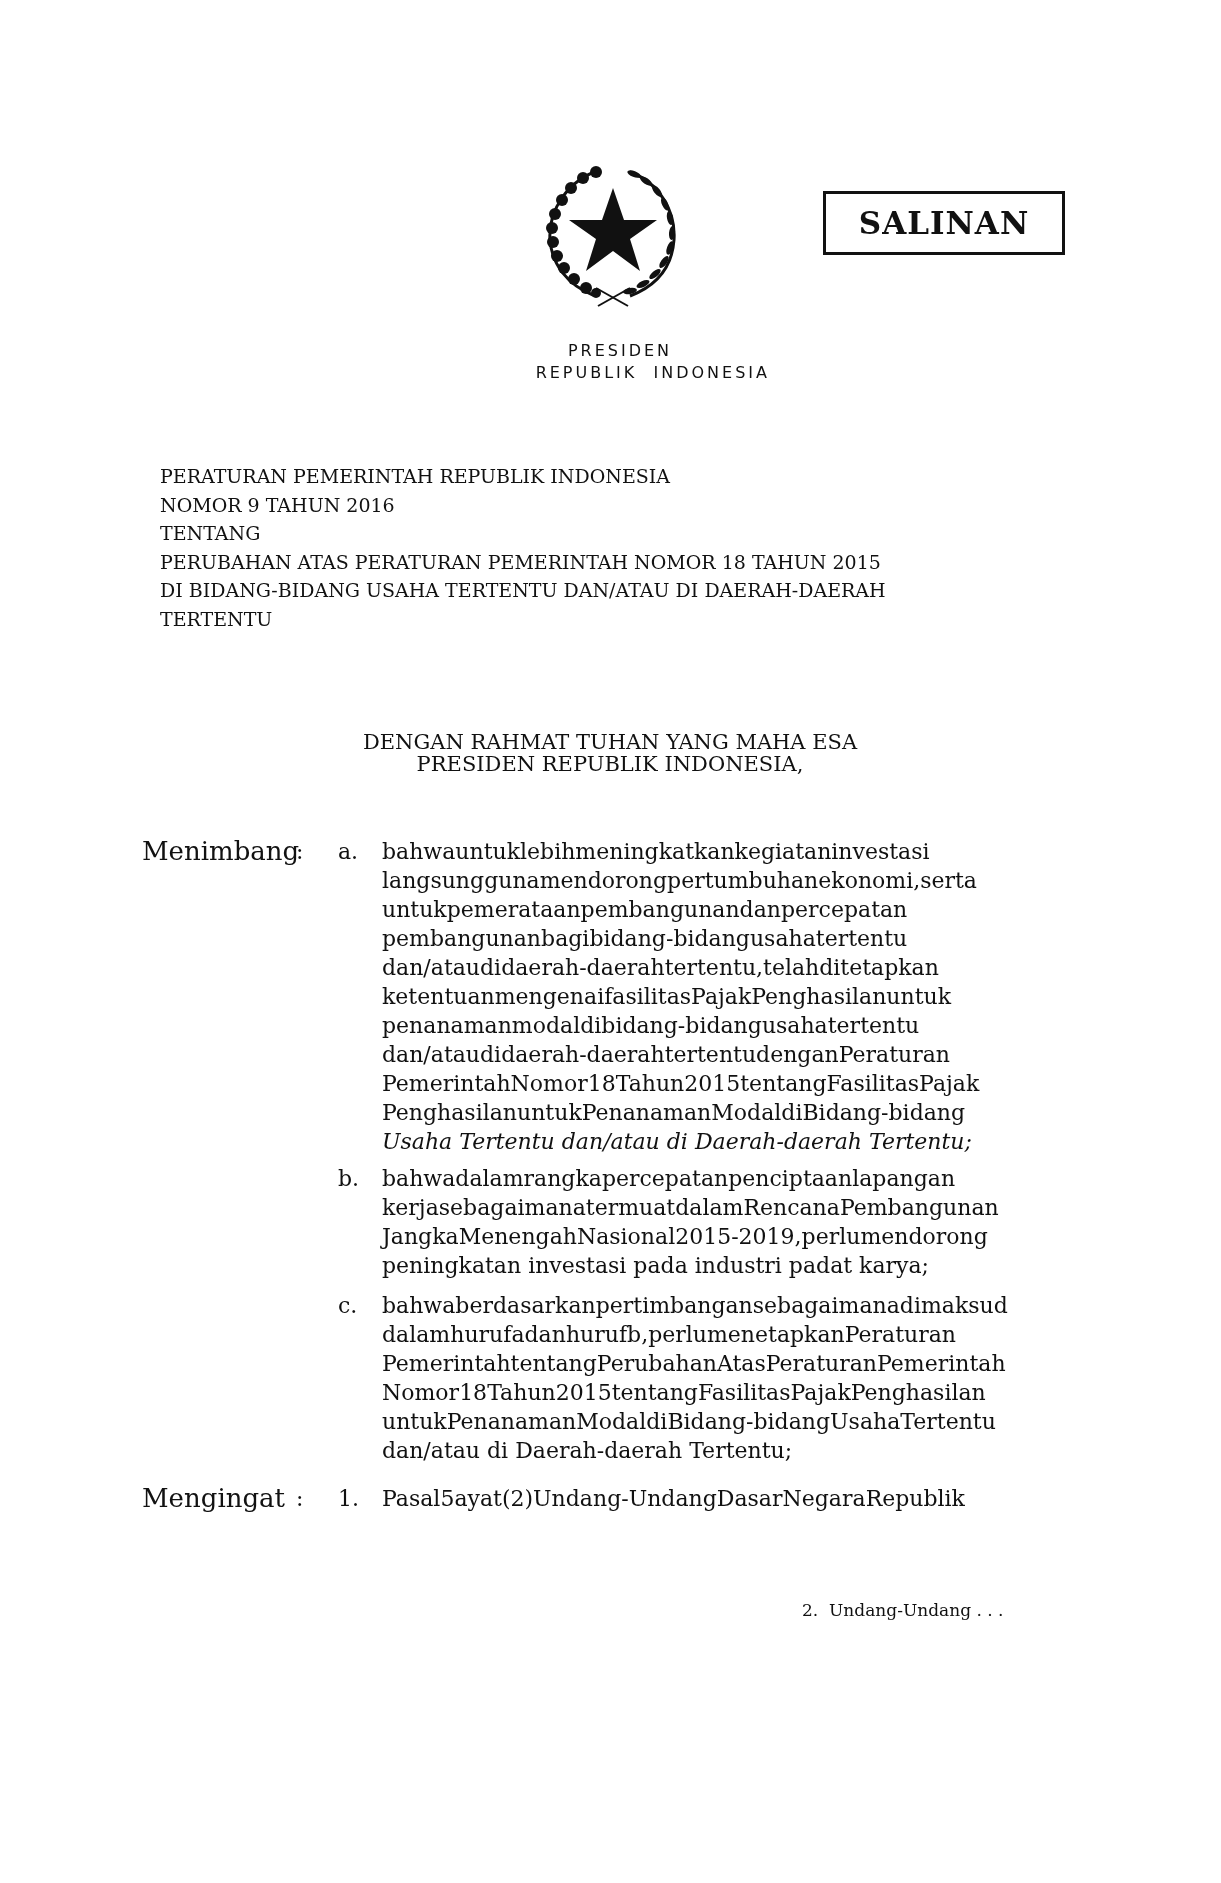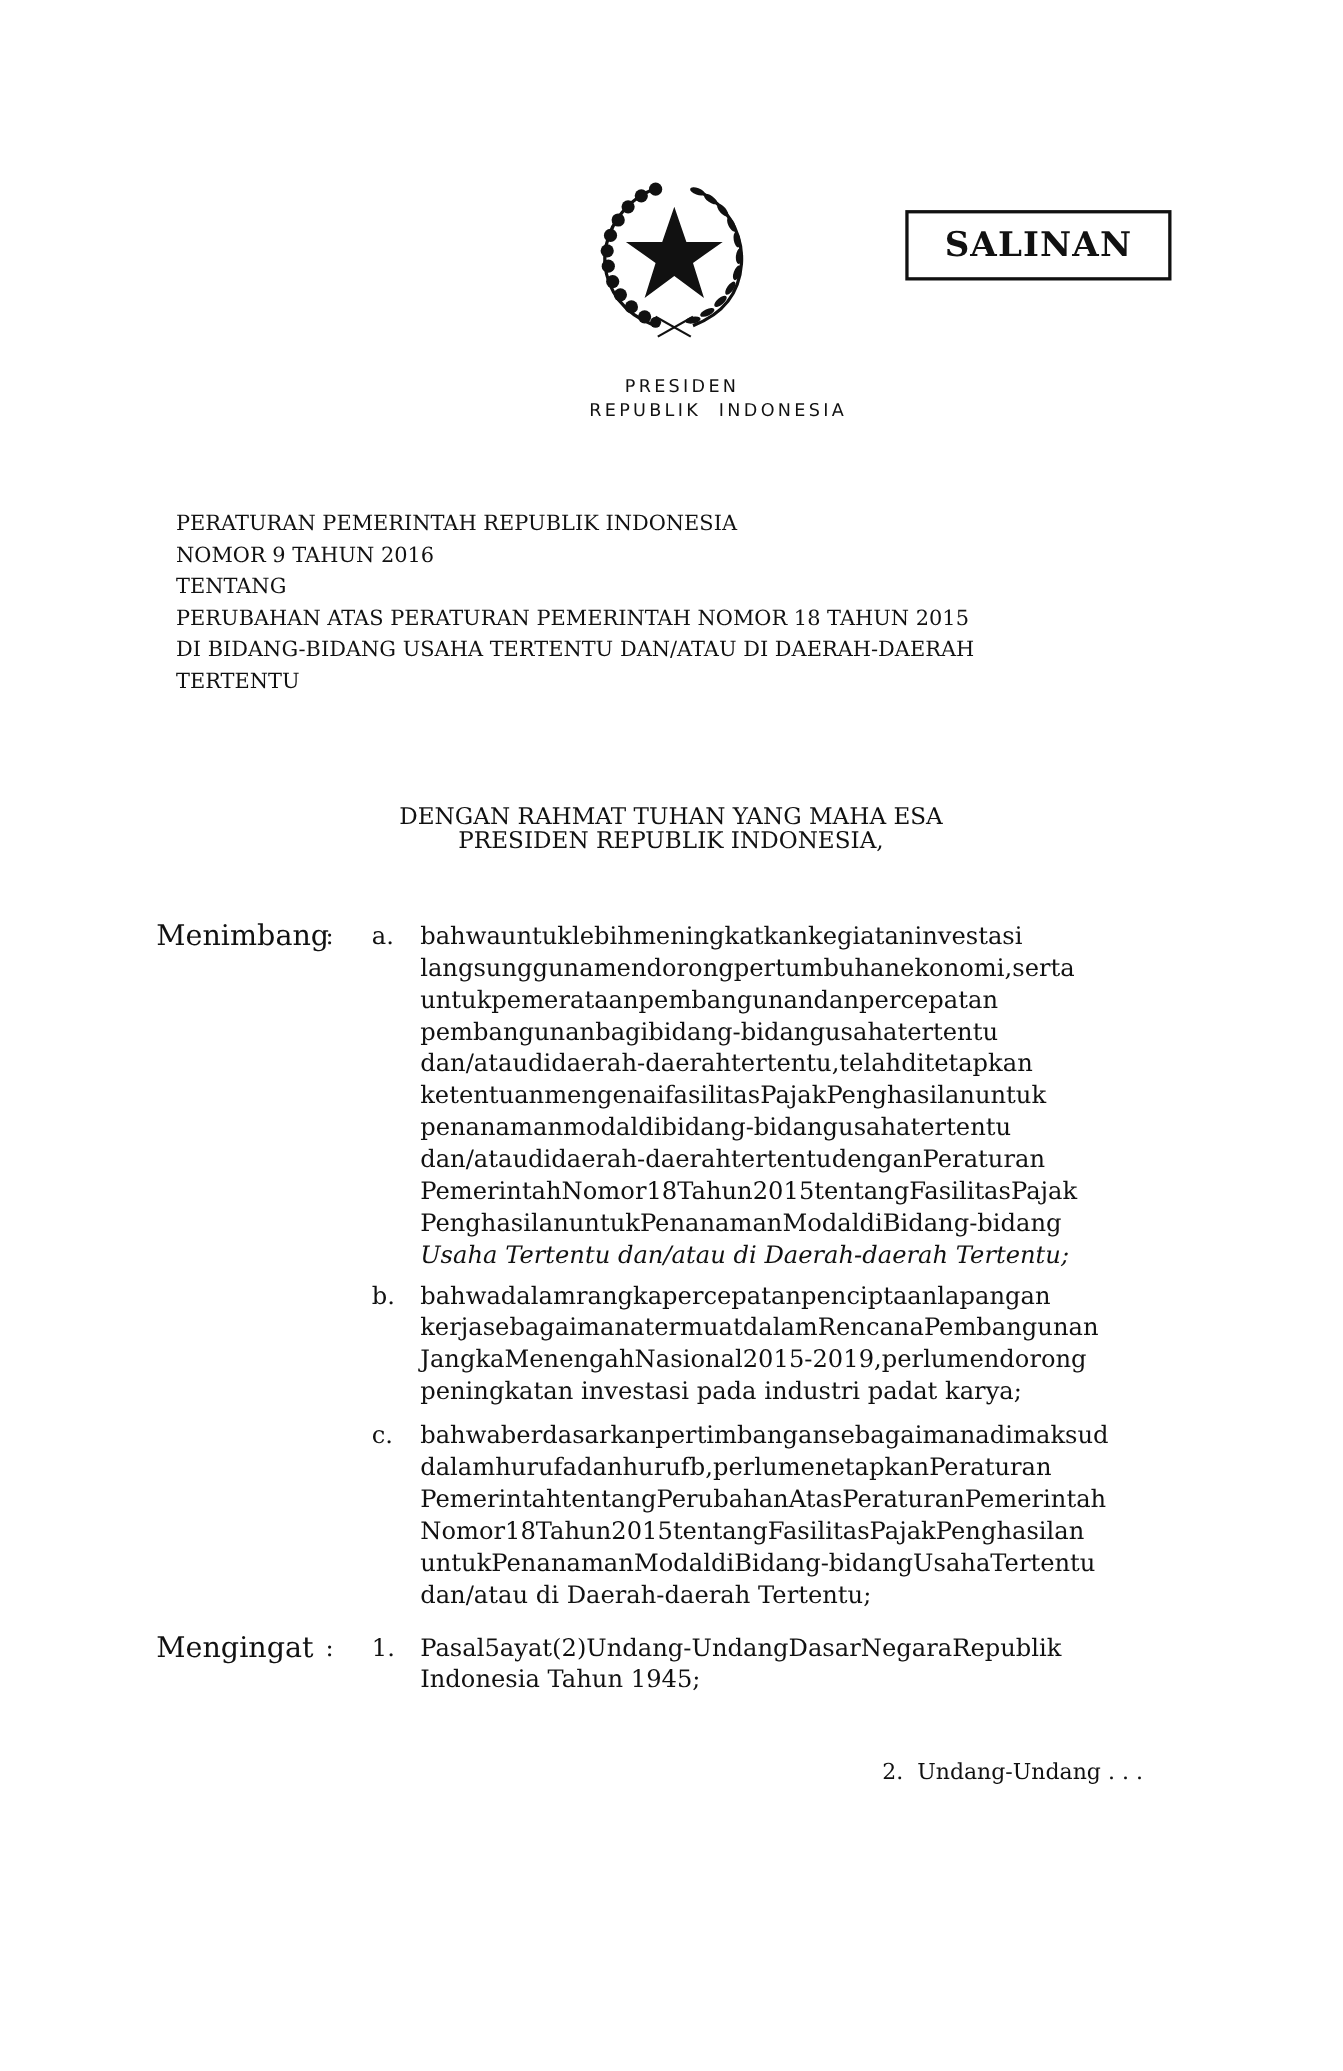--- a/index.html
+++ b/index.html
@@ -9,21 +9,21 @@
   .salinan { left: 823px; top: 191px; width: 236px; height: 58px; border: 3px solid #111; display: flex; align-items: center; justify-content: center; font-family: "DejaVu Serif", serif; font-weight: bold; font-size: 31px; letter-spacing: 1px; }
   .kop { left: 470px; width: 300px; text-align: center; font-family: "DejaVu Sans", sans-serif; font-size: 16px; letter-spacing: 3px; line-height: 22px; }
   .title-block { left: 160px; width: 900px; top: 462px; font-size: 19px; line-height: 28.5px; }
   .title-block div { white-space: nowrap; }
   .center-line { left: 160px; width: 900px; text-align: center; font-size: 21px; line-height: 28px; white-space: nowrap; }
   .label { font-size: 26px; line-height: 29px; white-space: nowrap; }
   .colon { font-size: 22px; line-height: 29px; }
   .marker { font-size: 22px; line-height: 29px; }
   .para { left: 382px; width: 700px; font-size: 22px; line-height: 29px; }
   .just { display: flex; justify-content: flex-start; white-space: nowrap; height: 29px; }
-  .footer-next { left: 802px; top: 1596px; font-size: 20px; line-height: 29px; white-space: nowrap; }
+  .footer-next { left: 802px; top: 1596px; font-size: 17px; line-height: 29px; white-space: nowrap; }
 </style>
 </head>
 <body>
 
 <div class="abs emblem">
   <svg width="150" height="148" viewBox="0 0 150 148">
 
     <g fill="none" stroke="#111" stroke-width="3">
       <path d="M62 10 C30 20 10 50 12 80 C14 105 30 125 55 135"></path>
       <path d="M92 12 C120 22 138 50 136 80 C134 108 118 126 92 136"></path>
@@ -257,16 +257,15 @@
     <div class="just">
       <span>Pasal</span>
       <span>5</span>
       <span>ayat</span>
       <span>(2)</span>
       <span>Undang-Undang</span>
       <span>Dasar</span>
       <span>Negara</span>
       <span>Republik</span>
     </div>
-    <div style="white-space: nowrap; height: 29px;">Indonesia Tahun 1945;</div>
   </div>
 
 <div class="abs footer-next" style="white-space:pre;">2.  Undang-Undang . . .</div>
 
 </body></html>

